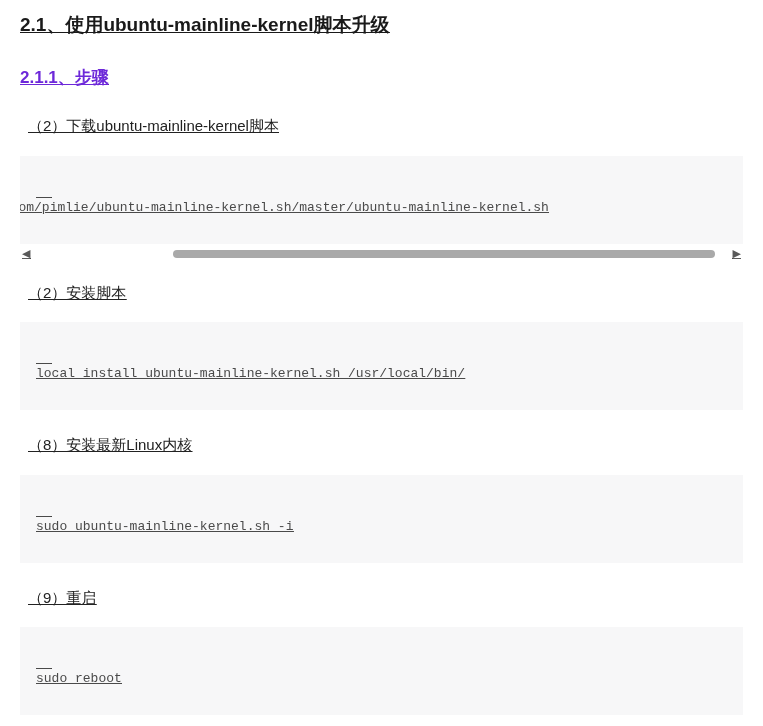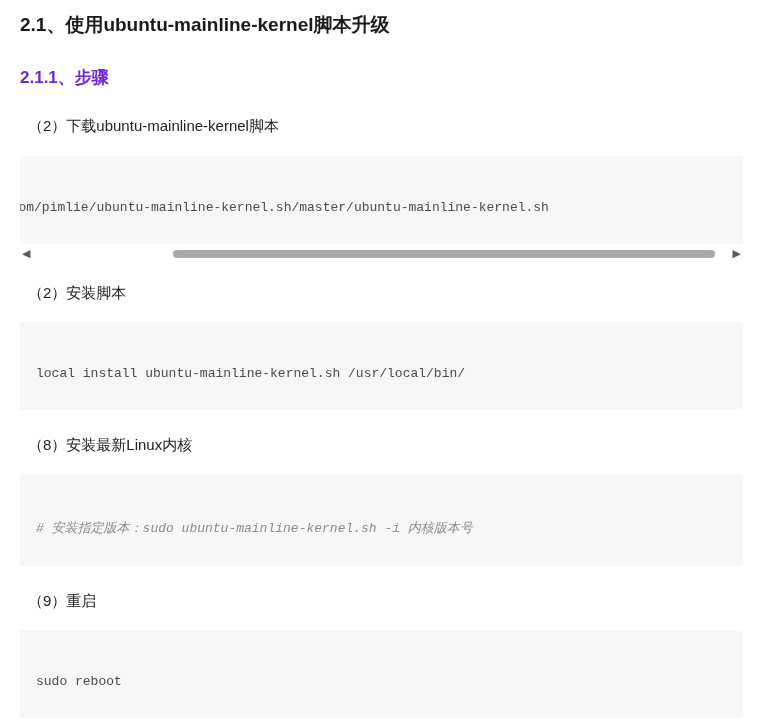--- a/index.html
+++ b/index.html
@@ -1,15 +1,15 @@
 <!DOCTYPE html>
 <html><head>
 <meta charset="utf-8">
 <style>
-  * { box-sizing: border-box; }
+  * { box-sizing: border-box; text-decoration: underline; }
   body {
     margin: 0;
     padding: 12px 20px;
     font-family: -apple-system, BlinkMacSystemFont, "Segoe UI", "PingFang SC", "Microsoft YaHei", sans-serif;
     color: #222;
     background: #fff;
     width: 763px;
   }
   h2.section-title {
     font-size: 19px;
@@ -96,19 +96,19 @@
   <span class="scroll-arrow">▶</span>
 </div>
 
 <p class="step-label">（2）安装脚本</p>
 <div class="code-block">
   <span class="code-line">local install ubuntu-mainline-kernel.sh /usr/local/bin/</span>
 </div>
 
 <p class="step-label">（8）安装最新Linux内核</p>
 <div class="code-block">
-  <span class="code-line code-comment"># 安装指定版本：sudo ubuntu-mainline-kernel.sh -i 内核版本号</span>
+  <span class="code-line">sudo ubuntu-mainline-kernel.sh -i</span>
 </div>
 
 <p class="step-label">（9）重启</p>
 <div class="code-block">
   <span class="code-line">sudo reboot</span>
 </div>
 
 </body></html>

